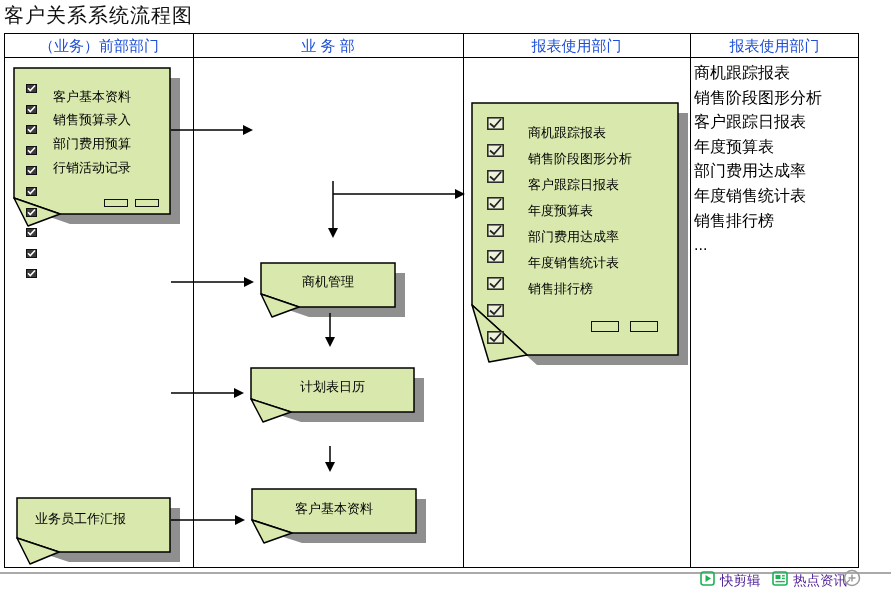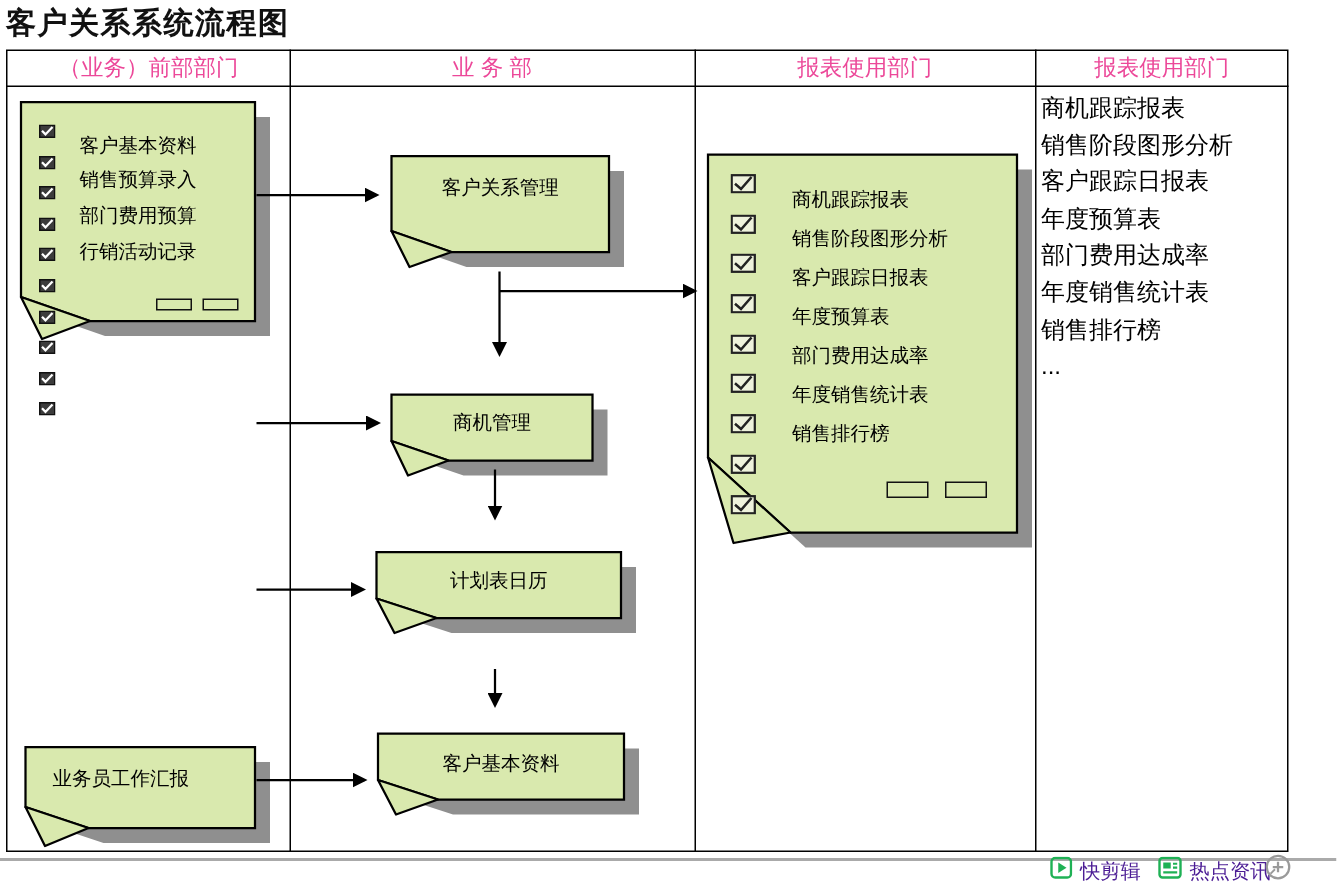--- a/index.html
+++ b/index.html
@@ -1,25 +1,25 @@
 <!DOCTYPE html>
 <html><head>
 <meta charset="utf-8">
 <style>
   * { margin:0; padding:0; box-sizing:border-box; }
   body { font-family:"Liberation Sans", sans-serif; background:#fff; }
   .stage { position:relative; width:891px; height:590px; background:#fff; overflow:hidden; }
 
-  .page-title { position:absolute; left:4px; top:2px; font-size:20px; font-weight:bold; color:#111; letter-spacing:1px; }
+  .page-title { position:absolute; left:4px; top:2px; font-size:20px; font-weight:normal; color:#111; letter-spacing:1px; }
 
   
   .tbl-outer { position:absolute; left:4px; top:33px; width:855px; height:535px; border:1px solid #000; }
   .hdr-line  { position:absolute; left:4px; top:57px; width:855px; height:0; border-top:1px solid #000; }
   .vline     { position:absolute; top:33px; height:535px; width:0; border-left:1px solid #000; }
-  .lane-hdr  { position:absolute; top:34px; height:23px; line-height:23px; text-align:center; font-size:15px; color:#ec4899; }
+  .lane-hdr  { position:absolute; top:34px; height:23px; line-height:23px; text-align:center; font-size:15px; color:#1d4ed8; }
 
   
   .note { position:absolute;text-decoration:underline; }
   .note svg.note-shape { position:absolute; left:0; top:0; overflow:visible; }
   .note-content { position:absolute; left:0; top:0; width:100%; height:100%; }
   .note-line { position:absolute; font-size:13px; color:#000; white-space:nowrap; }
   .note-line.centered { width:100%; text-align:center; }
   .chk-col { position:absolute; display:flex; flex-direction:column; }
   .chk-col.s { gap:2.6px; }
   .chk-col.b { gap:8.7px; }
@@ -119,30 +119,20 @@
     <svg class="note-shape" width="165" height="78" viewBox="0 0 165 78">
         <polygon points="10,10 163,10 163,64 52,64 10,50" fill="#8f8f8f"></polygon>
         <polygon points="0,0 153,0 153,54 42,54 0,40" fill="#d9e9ae" stroke="#000000" stroke-width="1.5"></polygon>
         <polygon points="0,40 42,54 13,66" fill="#d9e9ae" stroke="#000000" stroke-width="1.5" stroke-linejoin="round"></polygon>
       </svg>
     <div class="note-content">
         <div class="note-line" style="left:18px;top:12px">业务员工作汇报</div>
       </div>
   </div>
 
-  <div class="note" style="left:261px;top:104px;width:158px;height:92px">
-    <svg class="note-shape" width="157" height="86" viewBox="0 0 157 86">
-        <polygon points="10,10 155,10 155,74 50,74 10,60" fill="#8f8f8f"></polygon>
-        <polygon points="0,0 145,0 145,64 40,64 0,50" fill="#d9e9ae" stroke="#000000" stroke-width="1.5"></polygon>
-        <polygon points="0,50 40,64 12,74" fill="#d9e9ae" stroke="#000000" stroke-width="1.5" stroke-linejoin="round"></polygon>
-      </svg>
-    <div class="note-content">
-        <div class="note-line centered" style="left:0;top:12px;width:145px">客户关系管理</div>
-      </div>
-  </div>
 
   <div class="note" style="left:261px;top:263px;width:146px;height:70px">
     <svg class="note-shape" width="146" height="66" viewBox="0 0 146 66">
         <polygon points="10,10 144,10 144,54 48,54 10,41" fill="#8f8f8f"></polygon>
         <polygon points="0,0 134,0 134,44 38,44 0,31" fill="#d9e9ae" stroke="#000000" stroke-width="1.5"></polygon>
         <polygon points="0,31 38,44 11,54" fill="#d9e9ae" stroke="#000000" stroke-width="1.5" stroke-linejoin="round"></polygon>
       </svg>
     <div class="note-content">
         <div class="note-line centered" style="left:0;top:10px;width:134px">商机管理</div>
       </div>

